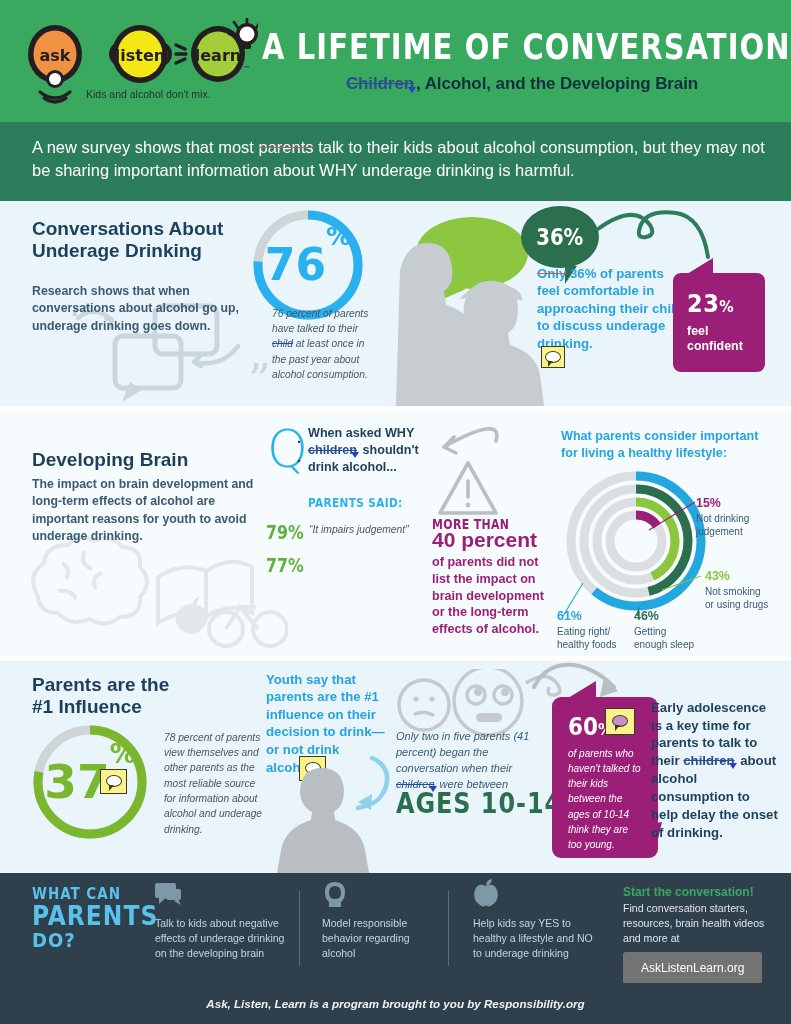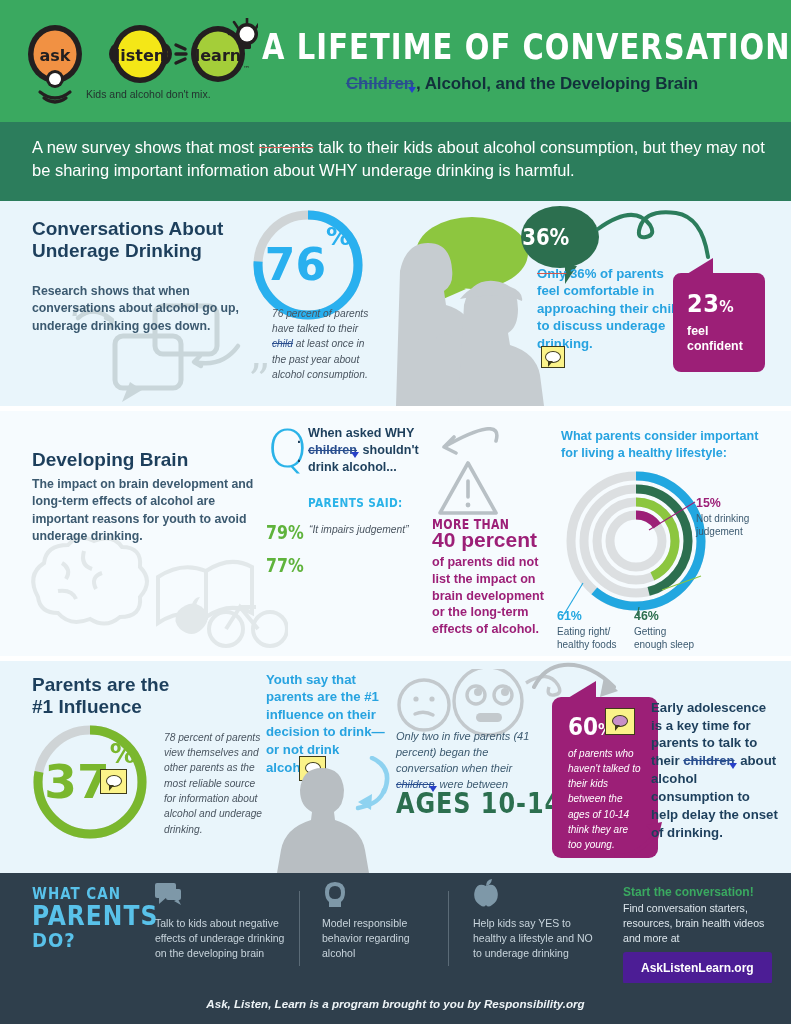--- a/index.html
+++ b/index.html
@@ -37,21 +37,21 @@
 
   
   .donut{position:absolute;}
   .donut .num{position:absolute;inset:0;display:flex;align-items:center;justify-content:center;
     font-family:"DejaVu Sans","Liberation Sans",sans-serif;font-weight:bold;}
 
   .caption-it{position:absolute;font-size:10.2px;line-height:1.5;color:#4a5560;font-style:italic;}
 
   
   .bubble-green{position:absolute;width:78px;height:62px;border-radius:50%;background:#2c6f4f;
-    display:flex;align-items:center;justify-content:flex-start;}
+    display:flex;align-items:center;justify-content:center;}
   .bubble-green .t{font-family:"DejaVu Sans Condensed","Liberation Sans",sans-serif;font-weight:bold;
     font-size:23px;color:#fff;transform:scaleX(.95);}
   .bubble-green:after{content:"";position:absolute;bottom:-16px;left:44px;width:0;height:0;
     border-left:12px solid #2c6f4f;border-bottom:18px solid transparent;border-right:4px solid transparent;}
 
   .callout-36{position:absolute;font-size:13.2px;line-height:1.32;font-weight:bold;color:#27a3e0;}
   .strike-36{text-decoration:line-through;text-decoration-color:#d4574e;}
 
   .purple-card{position:absolute;background:#9c1f77;border-radius:8px;color:#fff;}
   .purple-card:before{content:"";position:absolute;top:-15px;left:14px;width:0;height:0;
@@ -104,21 +104,21 @@
   .footer{position:relative;background:#2f3f4c;height:110px;overflow:hidden;}
   .wcpd{position:absolute;left:32px;top:12px;font-family:"DejaVu Sans Condensed","Liberation Sans",sans-serif;
     color:#59c2ea;font-weight:bold;letter-spacing:1px;}
   .wcpd .l1{font-size:15px;}
   .wcpd .l2{font-size:26px;line-height:1.05;}
   .wcpd .l3{font-size:20px;line-height:1.05;}
   .ftcol{position:absolute;font-size:10.5px;line-height:1.42;color:#c9d5dd;}
   .ftdiv{position:absolute;width:1px;background:#5b6b77;}
   .startconv{position:absolute;font-size:12px;font-weight:bold;color:#3aa960;}
   .findtxt{position:absolute;font-size:10.6px;line-height:1.42;color:#dde6ec;}
-  .cta{position:absolute;background:#4c1d95;color:#fff;font-weight:bold;font-size:12px;
+  .cta{position:absolute;background:#737373;color:#fff;font-weight:normal;font-size:12px;
     border-radius:3px;padding:9px 18px;text-align:center;}
   .credit{position:relative;background:#2f3f4c;height:60px;}
   .credit span{position:absolute;left:0;right:0;top:14px;text-align:center;font-size:11.6px;
     font-style:italic;font-weight:bold;color:#eef4f7;}
 
   .bgart{position:absolute;pointer-events:none;}
 </style>
 </head>
 <body>
 
@@ -309,20 +309,25 @@
       <path d="M88 64 L134 36" stroke="#9c1f77" stroke-width="1.1" fill="none"></path>
       <path d="M101 124 L140 110" stroke="#8cc63f" stroke-width="1.1" fill="none"></path>
       <path d="M78 141 L74 162" stroke="#2c6f4f" stroke-width="1.1" fill="none"></path>
       <path d="M22 117 L2 150" stroke="#22a7e0" stroke-width="1.1" fill="none"></path>
     </svg>
 
     <div class="lbl" style="left:696px;top:84px;width:80px;">
       <span class="v" style="color:#9c1f77;">15%</span>
       <span>Not drinking</span><br>
       <span>judgement</span>
+    </div>
+    <div class="lbl" style="left:705px;top:157px;width:84px;">
+      <span class="v" style="color:#8cc63f;">43%</span>
+      <span>Not smoking</span><br>
+      <span>or using drugs</span>
     </div>
     <div class="lbl" style="left:634px;top:197px;width:80px;">
       <span class="v" style="color:#2c6f4f;">46%</span>
       <span>Getting</span><br>
       <span>enough sleep</span>
     </div>
     <div class="lbl" style="left:557px;top:197px;width:80px;">
       <span class="v" style="color:#22a7e0;">61%</span>
       <span>Eating right/</span><br>
       <span>healthy foods</span>

